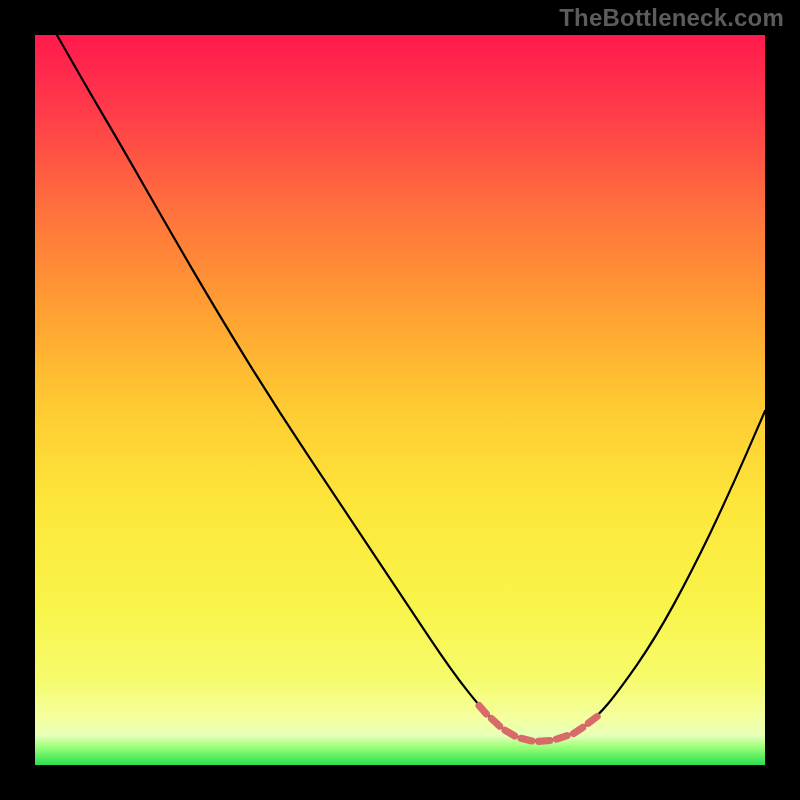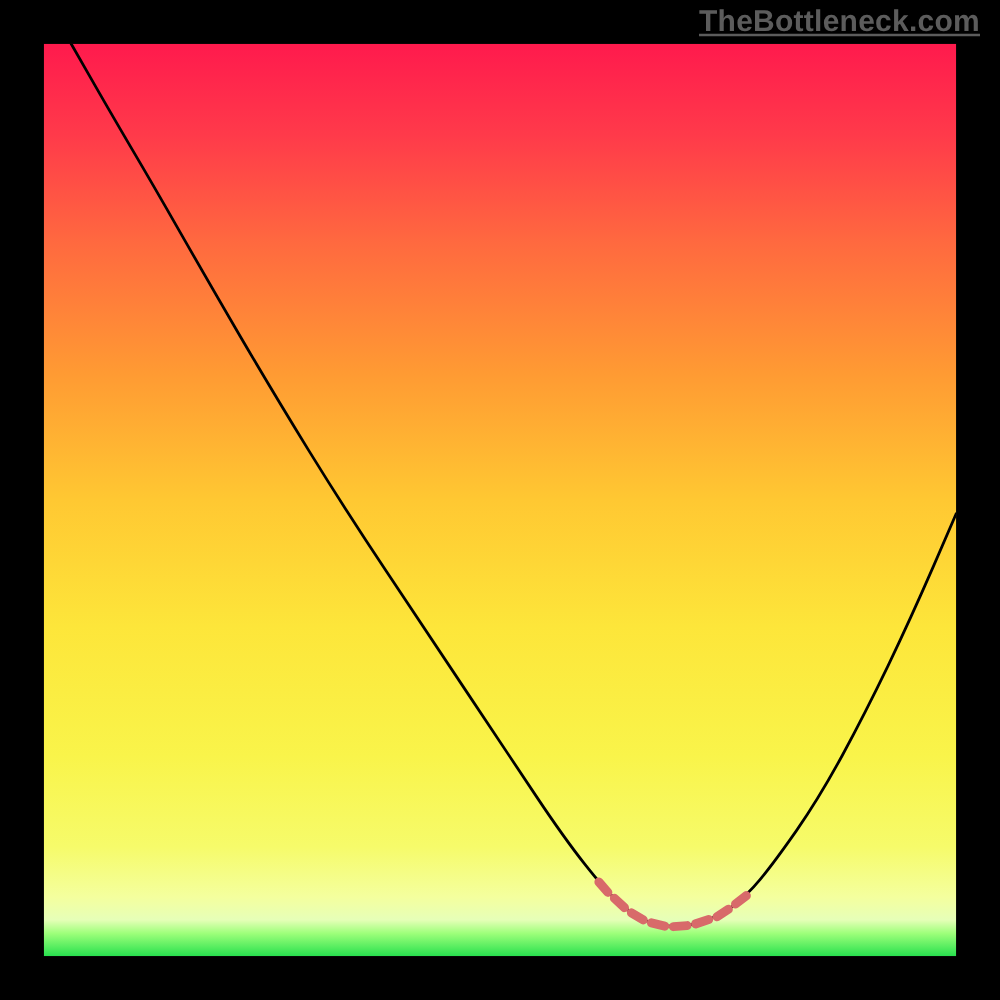--- a/index.html
+++ b/index.html
@@ -13,21 +13,20 @@
   .watermark {
     position: absolute;
     top: 4px;
     right: 16px;
     font-family: Arial, Helvetica, sans-serif;
     font-size: 24px;
     font-weight: 600;
     color: #5c5c5c;
     letter-spacing: 0.2px;
     user-select: none;
-    text-decoration: underline;
   }
   .plot-wrap {
     position: absolute;
     left: 35px;
     top: 35px;
     width: 730px;
     height: 730px;
   }
   svg.plot { display: block; }
   .curve-main {

